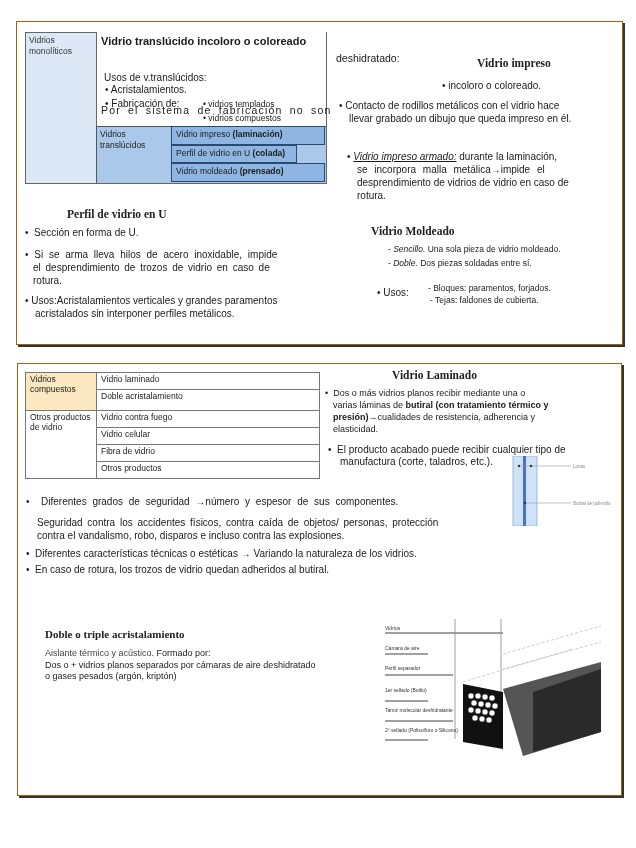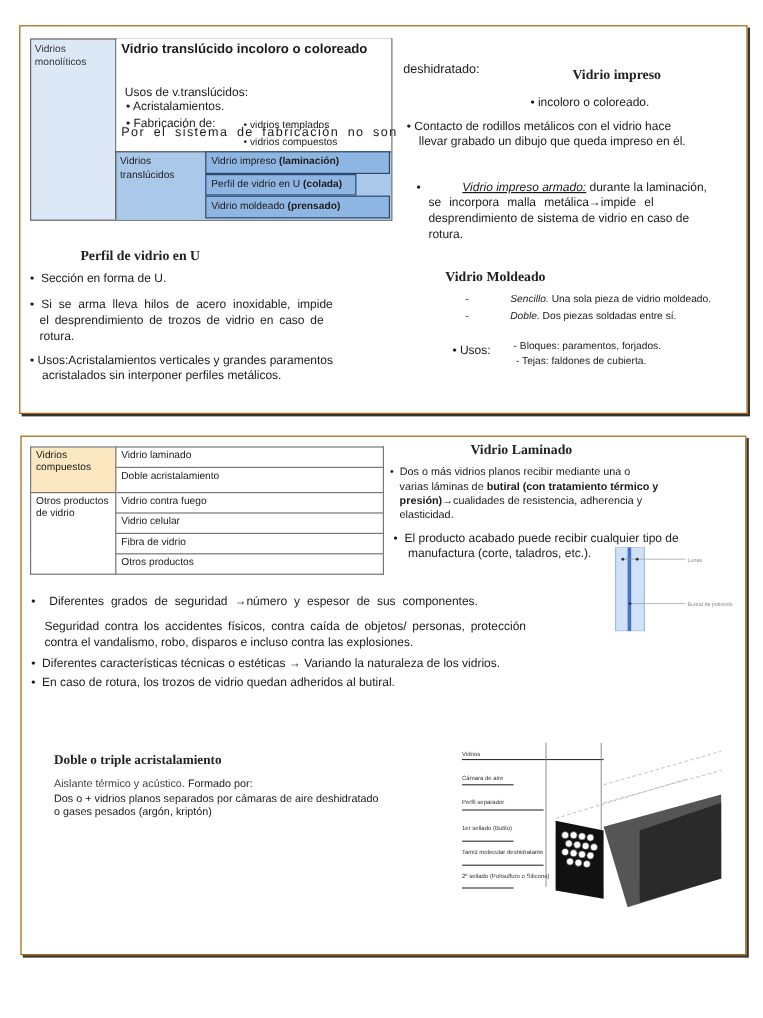--- a/index.html
+++ b/index.html
@@ -15,21 +15,21 @@
   .xs { font-size:8.5px; line-height:11px; }
   
   .mono-cell { position:absolute; background:#dce8f5; border:1px solid #666; }
   .trans-cell { position:absolute; background:#a9c8ea; border-top:1px solid #555; border-left:1px solid #555; }
   .tbl-row { position:absolute; background:#8fb6e3; border:1px solid #2c4a6e; font-size:8.5px; line-height:15px; padding-left:4px; box-sizing:border-box; }
   
   .t2 { position:absolute; border-collapse:collapse; font-size:8.5px; }
   .t2 td { border:1px solid #777; padding:1px 4px; vertical-align:top; height:14px; }
   .yellow { background:#fbe8c0; }
   .u { text-decoration:underline; }
-  .i { font-style:italic;margin-left:32px; }
+  .i { font-style:italic; }
   b { font-weight:bold; }
 </style>
 </head>
 <body>
 
 <div id="slide1" class="slide">
 
   <div class="mono-cell" style="left:8px; top:10px; width:300px; height:150px;"></div>
   <div class="abs xs" style="left:12px; top:13px; width:60px; color:#333;">Vidrios monolíticos</div>
   <div class="abs" style="left:79px; top:10px; width:1px; height:150px; background:#666;"></div>
@@ -53,21 +53,21 @@
 
   <div class="abs serif-h" style="left:460px; top:35px; font-size:11.5px;">Vidrio impreso</div>
   <div class="abs sm" style="left:425px; top:57px;">• <span>incoloro o coloreado.</span></div>
   <div class="abs sm" style="left:322px; top:77px; width:280px;">
     <div>• <span>Contacto de rodillos metálicos con el vidrio hace</span></div>
     <div style="padding-left:10px;">llevar grabado un dibujo que queda impreso en él.</div>
   </div>
   <div class="abs sm" style="left:330px; top:128px; width:272px;">
     <div>• <span class="i u">Vidrio impreso armado:</span> <span>durante la laminación,</span></div>
     <div style="padding-left:10px; word-spacing:4px;">se incorpora malla metálica→impide el</div>
-    <div style="padding-left:10px;">desprendimiento de sistema de vidrio en caso de</div>
+    <div style="padding-left:10px;">desprendimiento de vidrios de vidrio en caso de</div>
     <div style="padding-left:10px;">rotura.</div>
   </div>
 
   <div class="abs serif-h" style="left:50px; top:186px; font-size:11.5px;">Perfil de vidrio en U</div>
   <div class="abs sm" style="left:8px; top:204px;">•&nbsp; <span>Sección en forma de U.</span></div>
   <div class="abs sm" style="left:8px; top:226px; width:310px;">
     <div style="word-spacing:3px;">• <span>Si se arma lleva hilos de acero inoxidable, impide</span></div>
     <div style="padding-left:8px; word-spacing:2px;">el desprendimiento de trozos de vidrio en caso de</div>
     <div style="padding-left:8px;">rotura.</div>
   </div>

